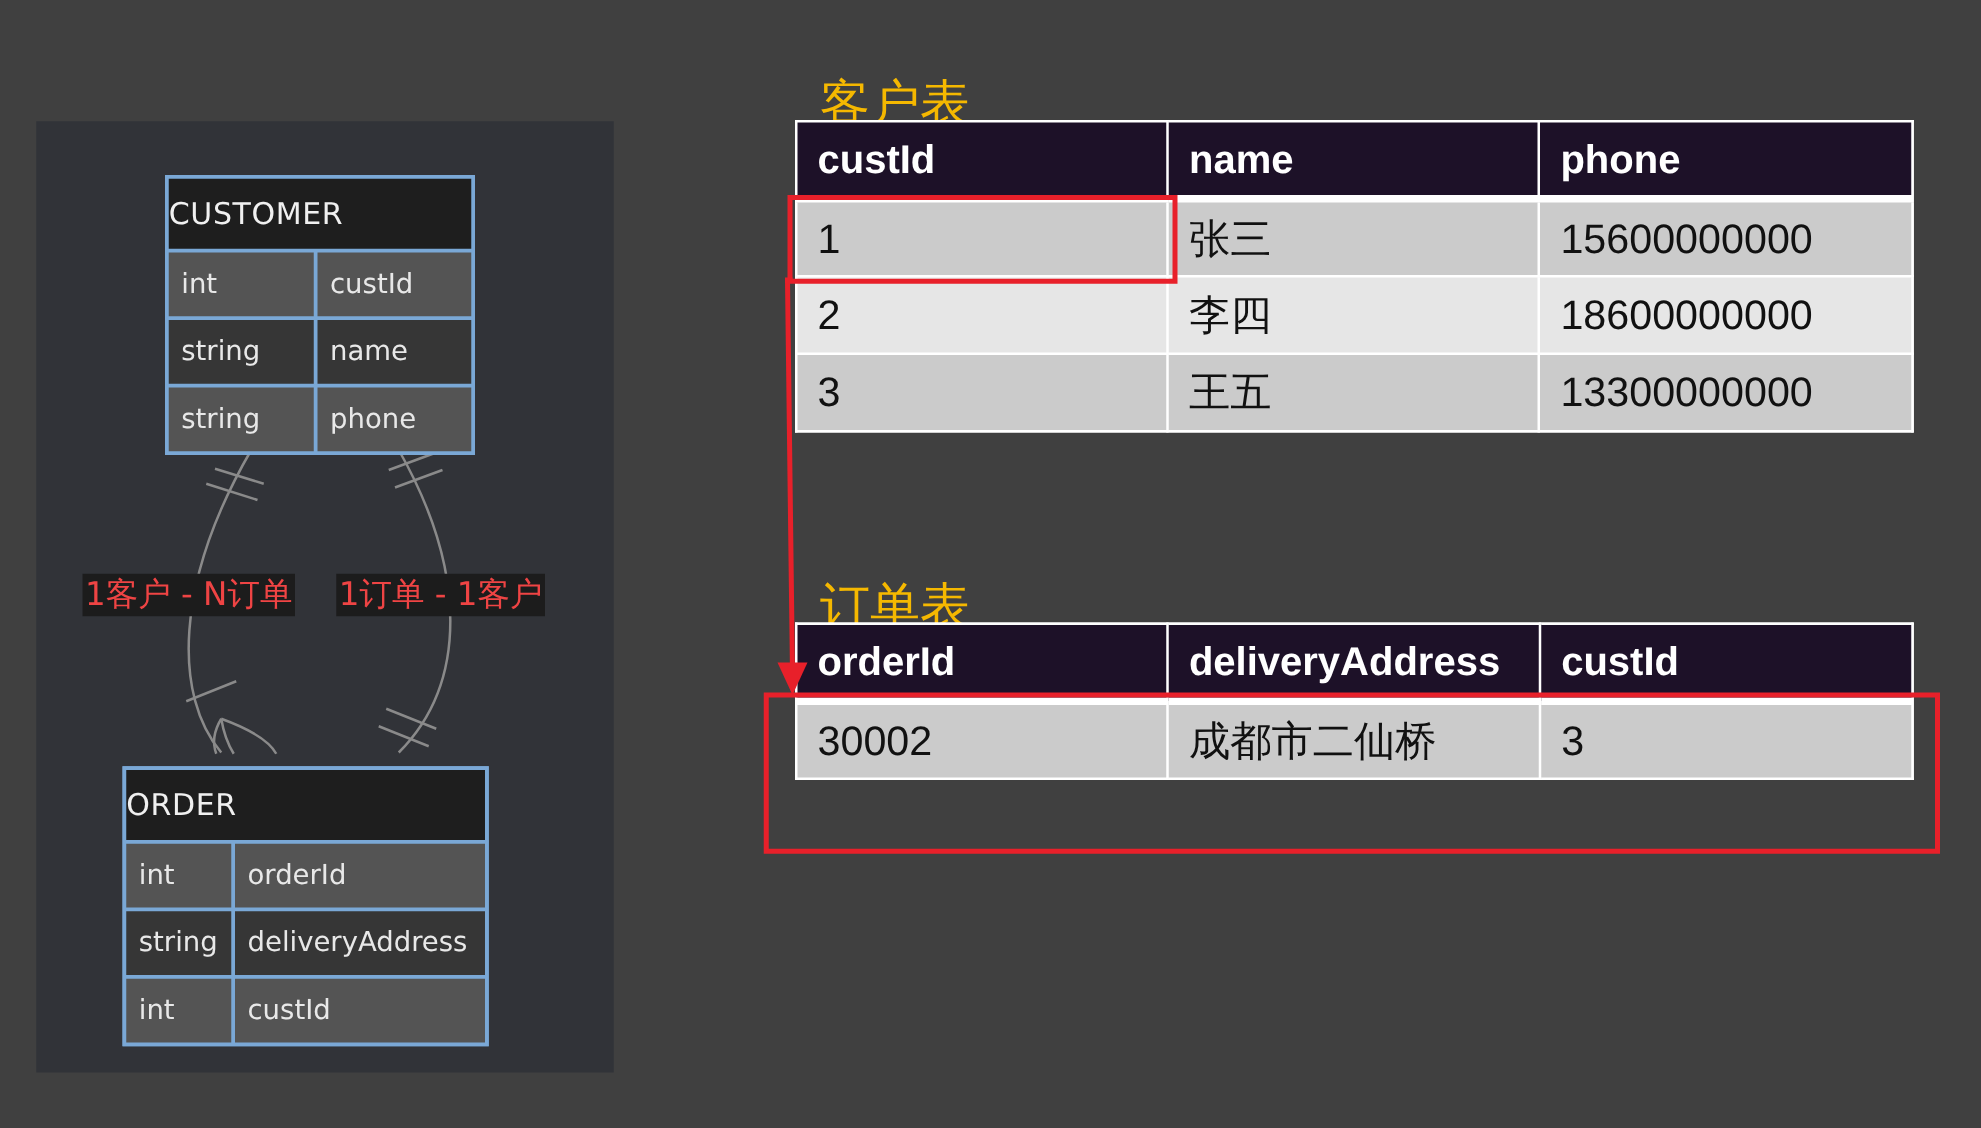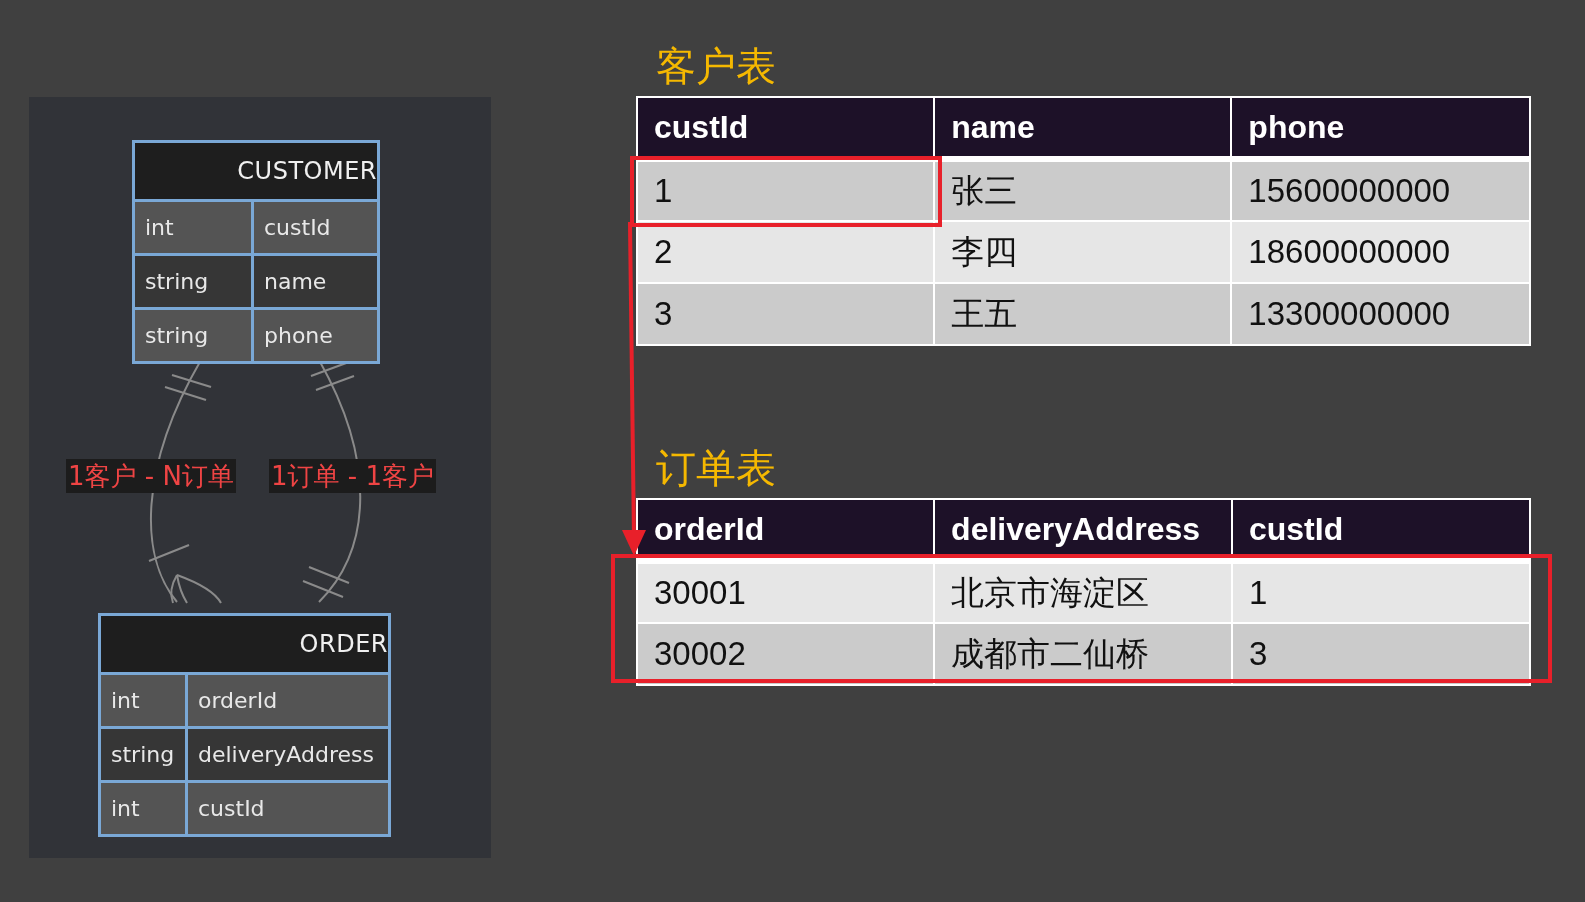--- a/index.html
+++ b/index.html
@@ -22,21 +22,21 @@
     .entity {
       position: absolute;
       border: 3px solid #7aa8d6;
       background: #7aa8d6;
     }
     .entity-title {
       background: #1e1e1e;
       color: #f0f0f0;
       font-family: "DejaVu Sans", sans-serif;
       font-size: 24px;
-      text-align: right;
+      text-align: left;
       height: 56px;
       line-height: 56px;
       letter-spacing: 0.5px;
     }
     .entity-row { display: flex; margin-top: 3px; height: 51px; border-radius: 19px; }
     .entity-cell {
       color: #e8e8e8;
       font-family: "DejaVu Sans", sans-serif;
       font-size: 22px;
       line-height: 51px;
@@ -69,20 +69,21 @@
     .rel-left { left: 37px; top: 362px; }
     .rel-right { left: 240px; top: 362px; }
 
     
     .table-caption {
       position: absolute;
       color: #f5b800;
       font-size: 40px;
       line-height: 48px;
       font-family: "DejaVu Sans", sans-serif;
+      margin-top: 17px;
     }
     .caption-customers { left: 656px; top: 42px; }
     .caption-orders { left: 656px; top: 444px; }
 
     .data-table {
       position: absolute;
       left: 636px;
       width: 895px;
       border-collapse: collapse;
       background: #ffffff;
@@ -224,25 +225,20 @@
       <col class="c3">
     </colgroup>
   <thead>
     <tr>
       <th>orderId</th>
       <th>deliveryAddress</th>
       <th>custId</th>
     </tr>
   </thead>
   <tbody>
-    <tr class="even">
-      <td>30001</td>
-      <td>北京市海淀区</td>
-      <td>1</td>
-    </tr>
     <tr class="odd">
       <td>30002</td>
       <td>成都市二仙桥</td>
       <td>3</td>
     </tr>
   </tbody>
 </table>
 
 <svg class="overlay-svg" width="1585" height="902" viewBox="0 0 1585 902">
   <g fill="none" stroke="#e8202a" stroke-width="4">

